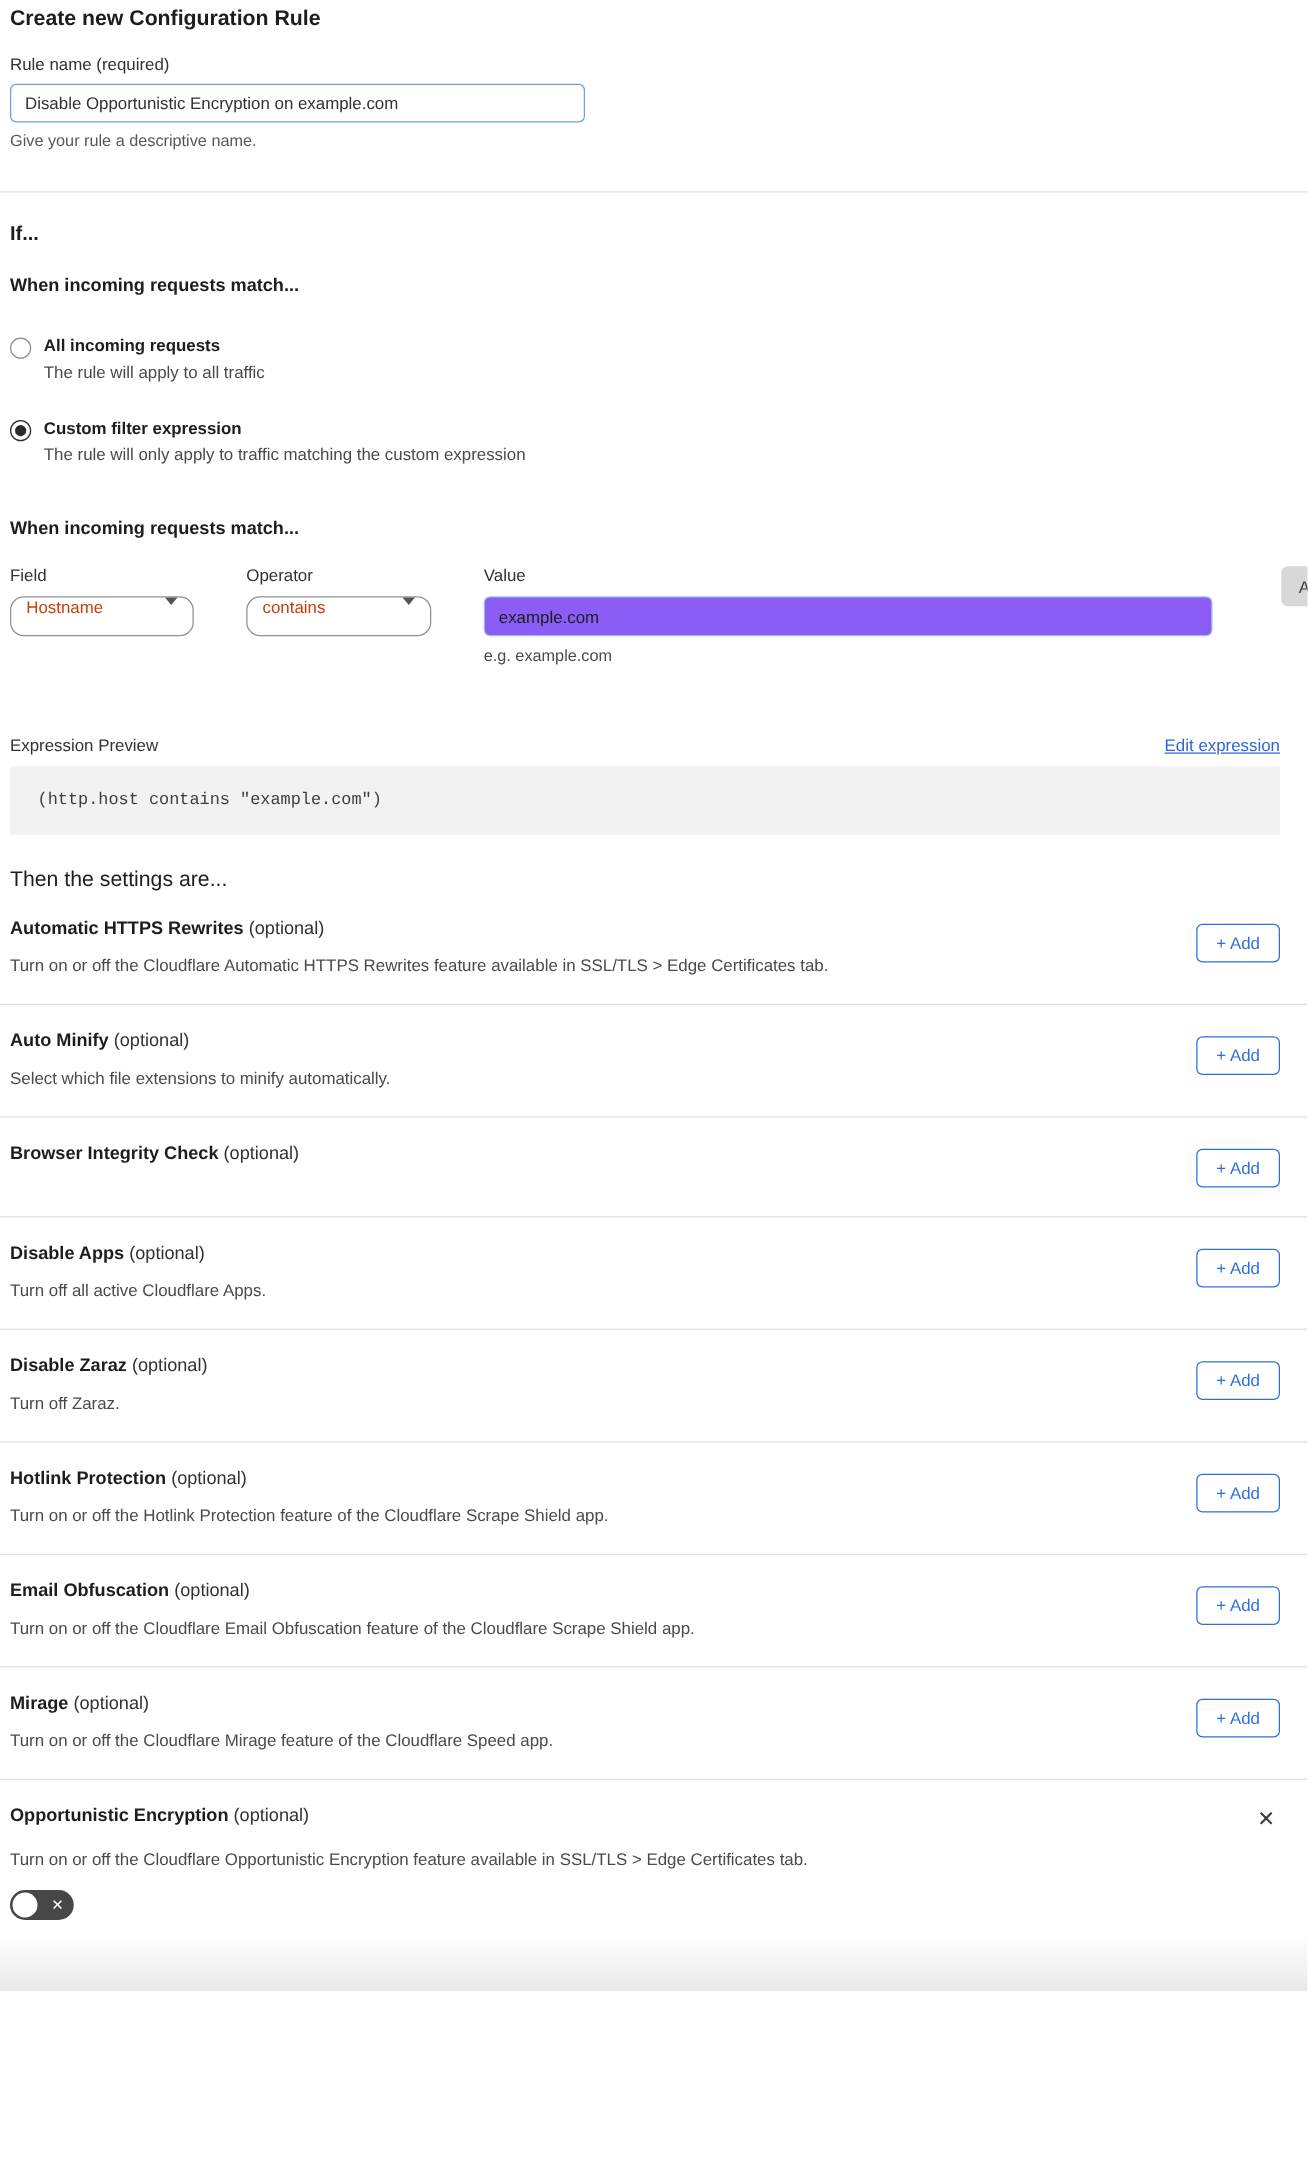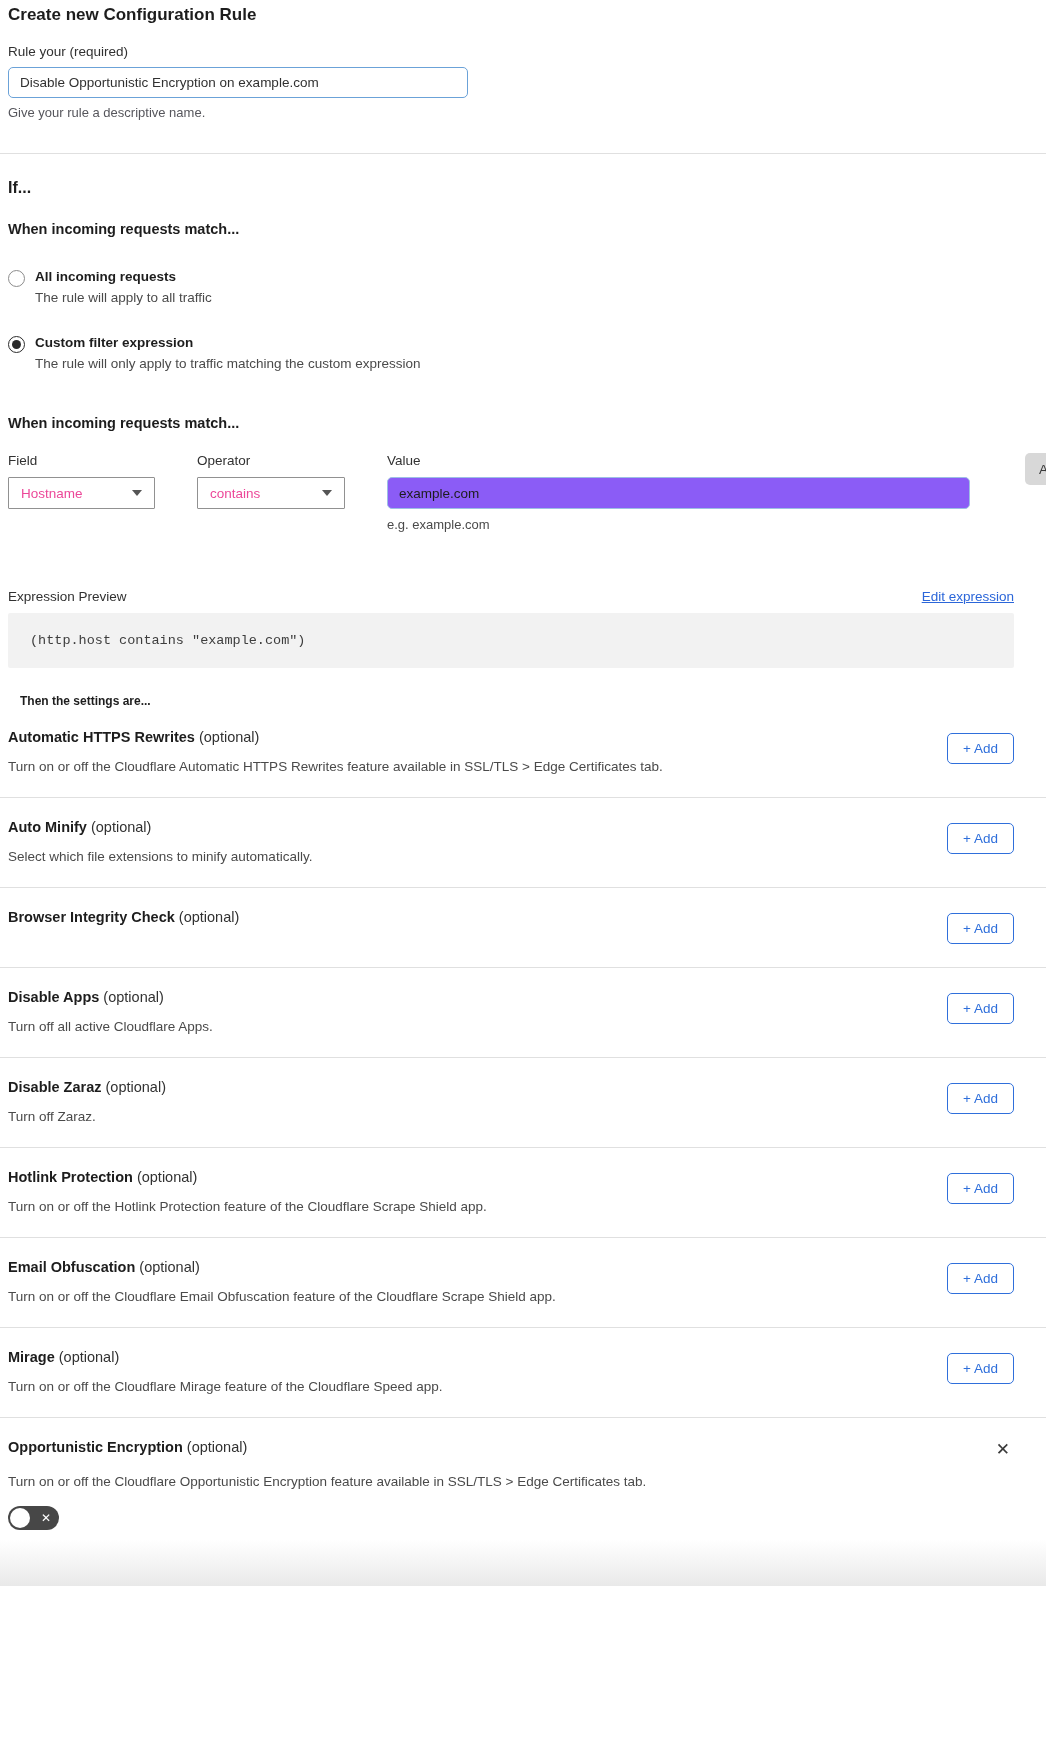--- a/index.html
+++ b/index.html
@@ -3,21 +3,21 @@
 <meta charset="utf-8">
 <style>
   * { box-sizing: border-box; margin: 0; padding: 0; }
   html, body { background: #ffffff; }
   body {
     width: 1046px;
     font-family: "Liberation Sans", sans-serif;
     color: #313131;
     -webkit-font-smoothing: antialiased;
   }
-  .pad { padding-left: 8px; padding-right: 32px; }
+  .pad { padding-left: 8px; padding-right: 22px; }
   h1 { font-size: 17px; font-weight: 700; color: #1d1d1d; padding-top: 5px; }
   .field-label { font-size: 13.5px; color: #313131; margin-top: 19px; }
   .rule-name-input {
     margin-top: 8px; width: 460px; height: 31px;
     border: 1px solid #6ba2d8; border-radius: 5px;
     padding: 0 11px; font-size: 13.5px; color: #313131;
     font-family: "Liberation Sans", sans-serif; outline: none; background: #fff;
     display: block;
   }
   .help-text { font-size: 13px; color: #56565c; margin-top: 7px; }
@@ -36,23 +36,23 @@
     content: ""; width: 9px; height: 9px; border-radius: 50%; background: #2b2b2b;
   }
   .radio-texts { margin-left: 10px; }
   .radio-label { font-size: 13.5px; font-weight: 700; color: #1d1d1d; }
   .radio-desc { font-size: 13.5px; color: #4a4a4a; margin-top: 6px; }
   .filter-heading { font-size: 14.5px; font-weight: 700; color: #1d1d1d; margin-top: 44px; }
   .filter-row { display: flex; margin-top: 22px; align-items: flex-start; gap: 32px; }
   .filter-col { display: flex; flex-direction: column; }
   .filter-col-label { font-size: 13.5px; color: #313131; margin-bottom: 9px; }
   .select-box {
-    height: 32px; background: #fff; border: 1px solid #919191; border-radius: 1px;
-    display: flex; align-items: center; justify-content: space-between;
-    padding: 0 12px; font-size: 13.5px; color: #ec4899; cursor: pointer;
+    height: 32px; background: #fff; border: 1px solid #919191; border-radius: 11px;
+    display: flex; justify-content: space-between;
+    padding: 0 12px; font-size: 13.5px; color: #c2410c; cursor: pointer;
   }
   .select-field { width: 147px; margin-right: 10px; }
   .select-operator { width: 148px; margin-right: 10px; }
   .chevron-down {
     width: 0; height: 0; border-left: 5px solid transparent; border-right: 5px solid transparent;
     border-top: 6px solid #555; margin-left: 8px;
   }
   .value-col { width: 583px; }
   .value-input {
     height: 32px; width: 583px; background: #8b5cf6; border: 1px solid #9dbfe4;
@@ -68,21 +68,21 @@
   .andor-and { margin-left: 23px; }
   .andor-or { margin-left: 10px; }
   .expr-header { display: flex; justify-content: space-between; align-items: baseline; margin-top: 57px; }
   .expr-label { font-size: 13.5px; color: #313131; }
   .expr-edit { font-size: 13.5px; color: #2b66d9; text-decoration: underline; cursor: pointer; }
   .expr-box {
     margin-top: 9px; background: #f2f2f2; border-radius: 2px; height: 55px;
     display: flex; align-items: center; padding: 0 22px;
   }
   .expr-code { font-family: "Liberation Mono", "DejaVu Sans Mono", monospace; font-size: 13.5px; color: #3d3d3d; }
-  .settings-heading { font-size: 12px; font-weight: 700; color: #1d1d1d; margin-top: 26px; margin-left: 12px; }
+  .settings-heading { font-size: 17px; font-weight: 400; color: #1d1d1d; margin-top: 26px; }
   .setting-row { display: flex; justify-content: space-between; align-items: flex-start; margin-top: 21px; padding-bottom: 23px; gap: 12px; }
   .setting-title { font-size: 14.5px; font-weight: 700; color: #1d1d1d; }
   .setting-optional { font-weight: 400; color: #313131; }
   .setting-desc { font-size: 13.5px; color: #4a4a4a; margin-top: 14px; }
   .add-btn {
     flex: 0 0 auto; margin-top: 4px; background: #fff; border: 1px solid #2f6fdb; color: #2f6fdb;
     font-size: 13.5px; font-family: "Liberation Sans", sans-serif;
     border-radius: 5px; padding: 7px 15px; cursor: pointer;
   }
   .row-divider { border: none; border-top: 1px solid #e0e0e0; height: 0; margin: 0; }
@@ -102,21 +102,21 @@
     color: #ffffff; font-size: 12px; line-height: 1;
   }
   .bottom-fade { height: 46px; background: linear-gradient(#ffffff, #e9e9e9); margin-top: 6px; }
 </style>
 </head>
 <body>
 
 <div class="pad">
   <h1>Create new Configuration Rule</h1>
 
-  <div class="field-label">Rule your (required)</div>
+  <div class="field-label">Rule name (required)</div>
   <input class="rule-name-input" type="text" value="Disable Opportunistic Encryption on example.com" style="">
   <div class="help-text">Give your rule a descriptive name.</div>
 </div>
 
 <hr class="divider">
 
 <div class="pad">
   <div class="if-heading">If...</div>
   <div class="sub-heading">When incoming requests match...</div>
 

